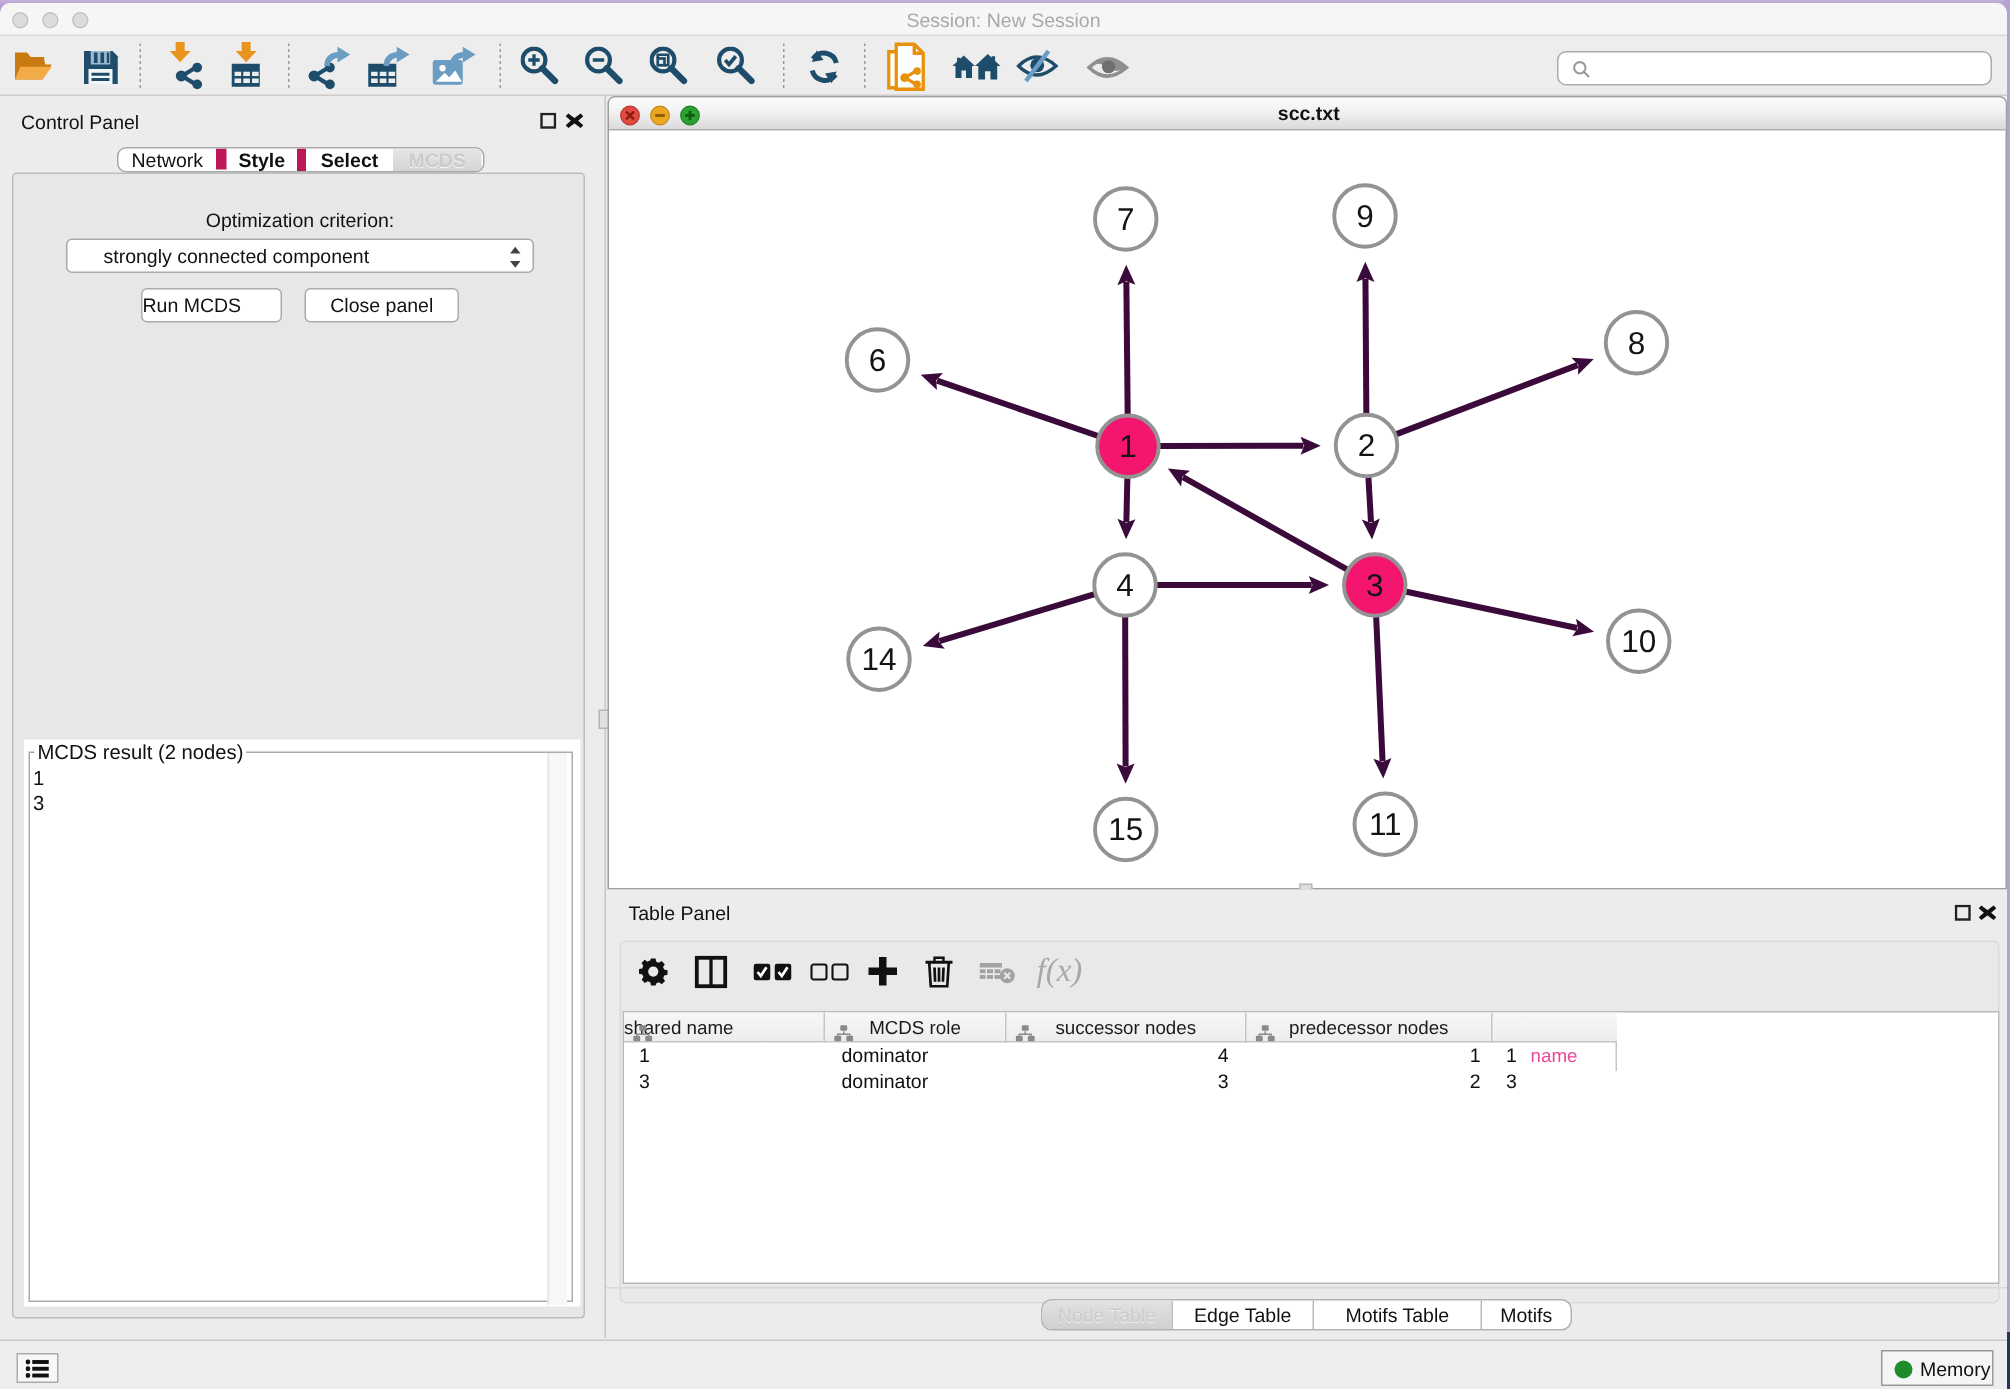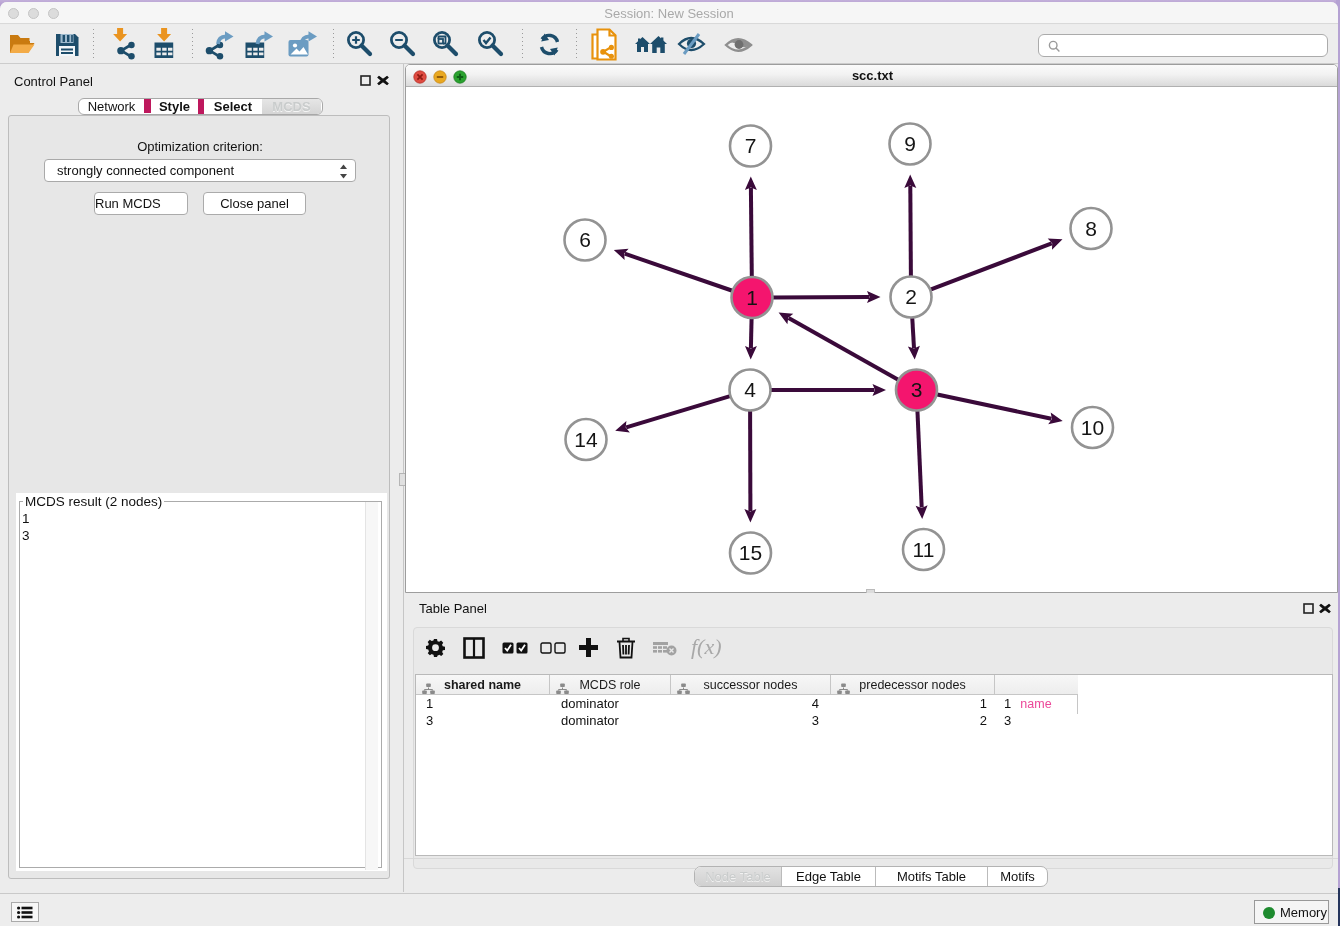--- a/index.html
+++ b/index.html
@@ -175,21 +175,21 @@
           <path d="M2 1.5 L6 4.5 L10 1.5 L11 2.5 L7.5 5.5 L11 8.5 L10 9.5 L6 6.5 L2 9.5 L1 8.5 L4.5 5.5 L1 2.5 z" fill="#111" stroke="#111" stroke-width="1.2"></path>
         </svg>
     <div class="abs" style="left:8px;top:51px;width:382px;height:764px;background:#e7e7e7;border:1px solid #bdbdbd;border-radius:3px;"></div>
     <div class="abs" style="left:78px;top:34px;width:245px;height:17px;border:1px solid #a8a8a8;border-radius:6px;background:#fff;overflow:hidden;font-size:13px;">
           <div style="float:left;width:72px;height:14px;line-height:16px;text-align:center;border-right:7px solid #be185d;color:#111;font-weight:400;">Network</div>
           <div style="float:left;width:53px;height:17px;line-height:16px;text-align:center;border-right:6px solid #be185d;color:#111;font-weight:600;">Style</div>
           <div style="float:left;width:58px;height:34px;line-height:16px;text-align:center;color:#111;font-weight:700;">Select</div>
           <div style="float:left;width:59px;height:17px;line-height:16px;text-align:center;background:linear-gradient(#e6e6e6,#d2d2d2);color:#c9cccc;font-weight:500;text-shadow:0 1px 0 #f5f5f5;font-weight:600;">MCDS</div>
         </div>
     <div class="abs" style="left:0;top:75px;width:400px;text-align:center;font-size:13px;color:#111;">Optimization criterion:</div>
-    <div class="abs" style="left:44px;top:95px;width:312px;height:23px;background:#fff;border:1px solid #a9a9a9;border-radius:4px;">
+    <div class="abs" style="left:44px;top:95px;width:312px;height:23px;background:#fff;border:1px solid #a9a9a9;border-radius:4px;padding-left:12px;">
           <div style="font-size:13px;color:#111;padding:3px 0 0 12px;">strongly connected component</div>
           <svg class="abs" style="right:7px;top:4px;" width="9" height="15" viewBox="0 0 9 15">
             <path d="M4.5 0.5 L8 5 H1 z" fill="#444"></path>
             <path d="M4.5 14.5 L1 10 H8 z" fill="#444"></path>
           </svg>
         </div>
     <div class="abs" style="left:94px;top:128px;width:94px;height:23px;background:#fff;border:1px solid #ababab;border-radius:4px;text-align:left;font-size:13px;color:#111;line-height:21px;">Run MCDS</div>
     <div class="abs" style="left:203px;top:128px;width:103px;height:23px;background:#fff;border:1px solid #ababab;border-radius:4px;text-align:center;font-size:13px;color:#111;line-height:21px;">Close panel</div>
     <div class="abs" style="left:16px;top:429px;width:371px;height:378px;background:#fff;">
           <div class="abs" style="left:3px;top:8px;right:5px;bottom:3px;border:1px solid #ababab;"></div>
@@ -317,21 +317,21 @@
             <rect x="0" y="9" width="4" height="2.6"></rect>
             <rect x="5" y="9" width="4" height="2.6"></rect>
             <rect x="10" y="9" width="4" height="2.6"></rect>
             <circle cx="18.5" cy="9.5" r="5"></circle>
           </g>
           <path d="M16.5 7.5 l4 4 M20.5 7.5 l-4 4" stroke="#e9e9e9" stroke-width="1.4"></path>
         </svg>
     <div class="abs" style="left:287px;top:41px;font-family:'Liberation Serif',serif;font-style:italic;font-size:22px;color:#a8a8a8;">f(x)</div>
     <div class="abs" style="left:11px;top:81px;width:918px;height:182px;background:#fff;border:1px solid #b9b9b9;">
           <div class="abs" style="left:0;top:0;width:662px;height:20px;background:linear-gradient(#f7f7f7,#ededed);border-bottom:1px solid #c6c6c6;"></div>
-          <div class="abs" style="left:0px;top:0;width:134px;height:20px;border-right:1px solid #c6c6c6;text-align:center;font-size:12.5px;color:#1a1a1a;line-height:20px;font-weight:bold;"><div class="abs" style="left:6px;top:4px;"><svg width="13" height="12" viewBox="0 0 13 12" style="vertical-align:-2px;">
+          <div class="abs" style="left:0px;top:0;width:134px;height:20px;border-right:1px solid #c6c6c6;font-size:12.5px;color:#1a1a1a;line-height:20px;"><div class="abs" style="left:6px;top:4px;"><svg width="13" height="12" viewBox="0 0 13 12" style="vertical-align:-2px;">
                 <g fill="#8a8a8a">
                   <rect x="4.2" y="0.5" width="4.6" height="3.6" rx="0.8"></rect>
                   <rect x="0.2" y="7.5" width="4.6" height="3.6" rx="0.8"></rect>
                   <rect x="8.2" y="7.5" width="4.6" height="3.6" rx="0.8"></rect>
                 </g>
                 <path d="M6.5 4.5 v2 M2.5 7.5 v-1 h8 v1" stroke="#8a8a8a" stroke-width="1" fill="none"></path>
               </svg></div>shared name</div>
           <div class="abs" style="left:134px;top:0;width:121px;height:20px;border-right:1px solid #c6c6c6;text-align:center;font-size:12.5px;color:#1a1a1a;line-height:20px;"><div class="abs" style="left:6px;top:4px;"><svg width="13" height="12" viewBox="0 0 13 12" style="vertical-align:-2px;">
                 <g fill="#8a8a8a">
                   <rect x="4.2" y="0.5" width="4.6" height="3.6" rx="0.8"></rect>

